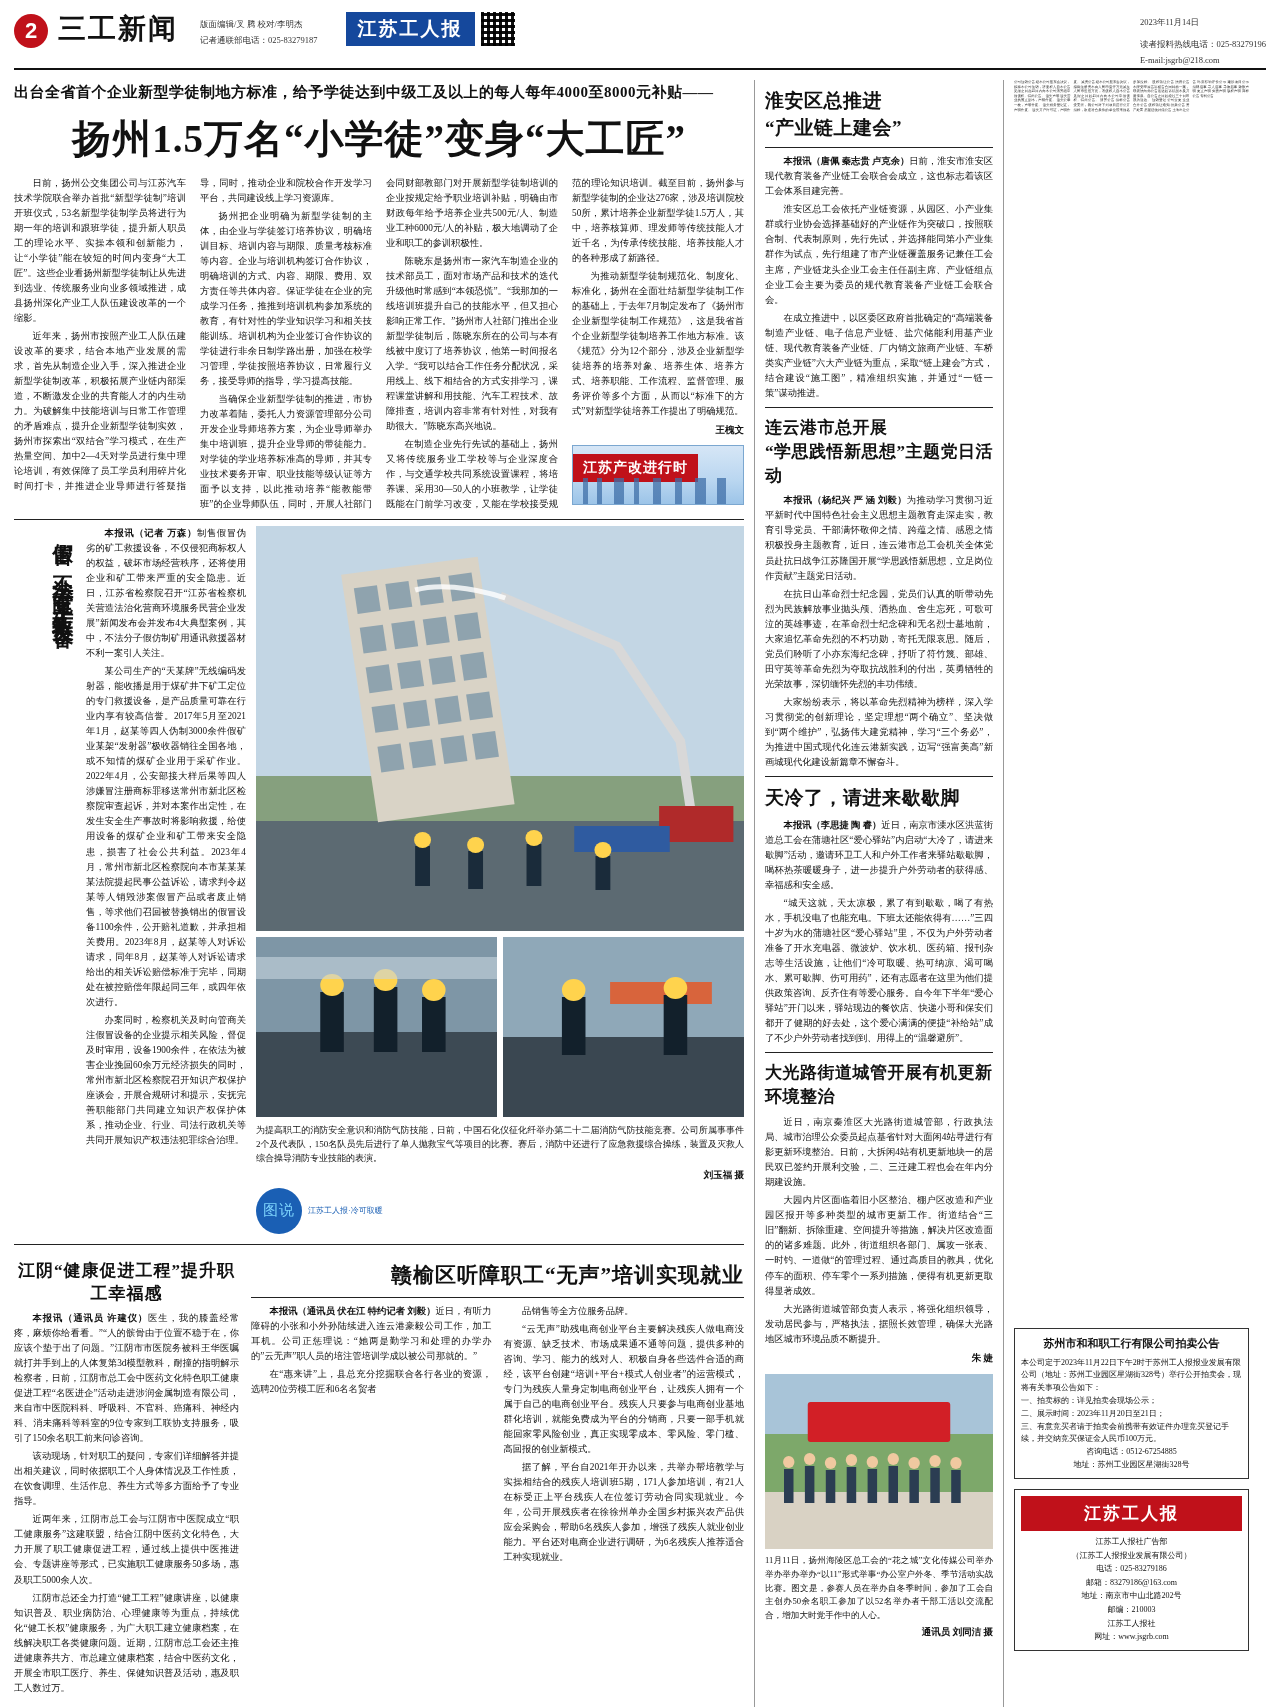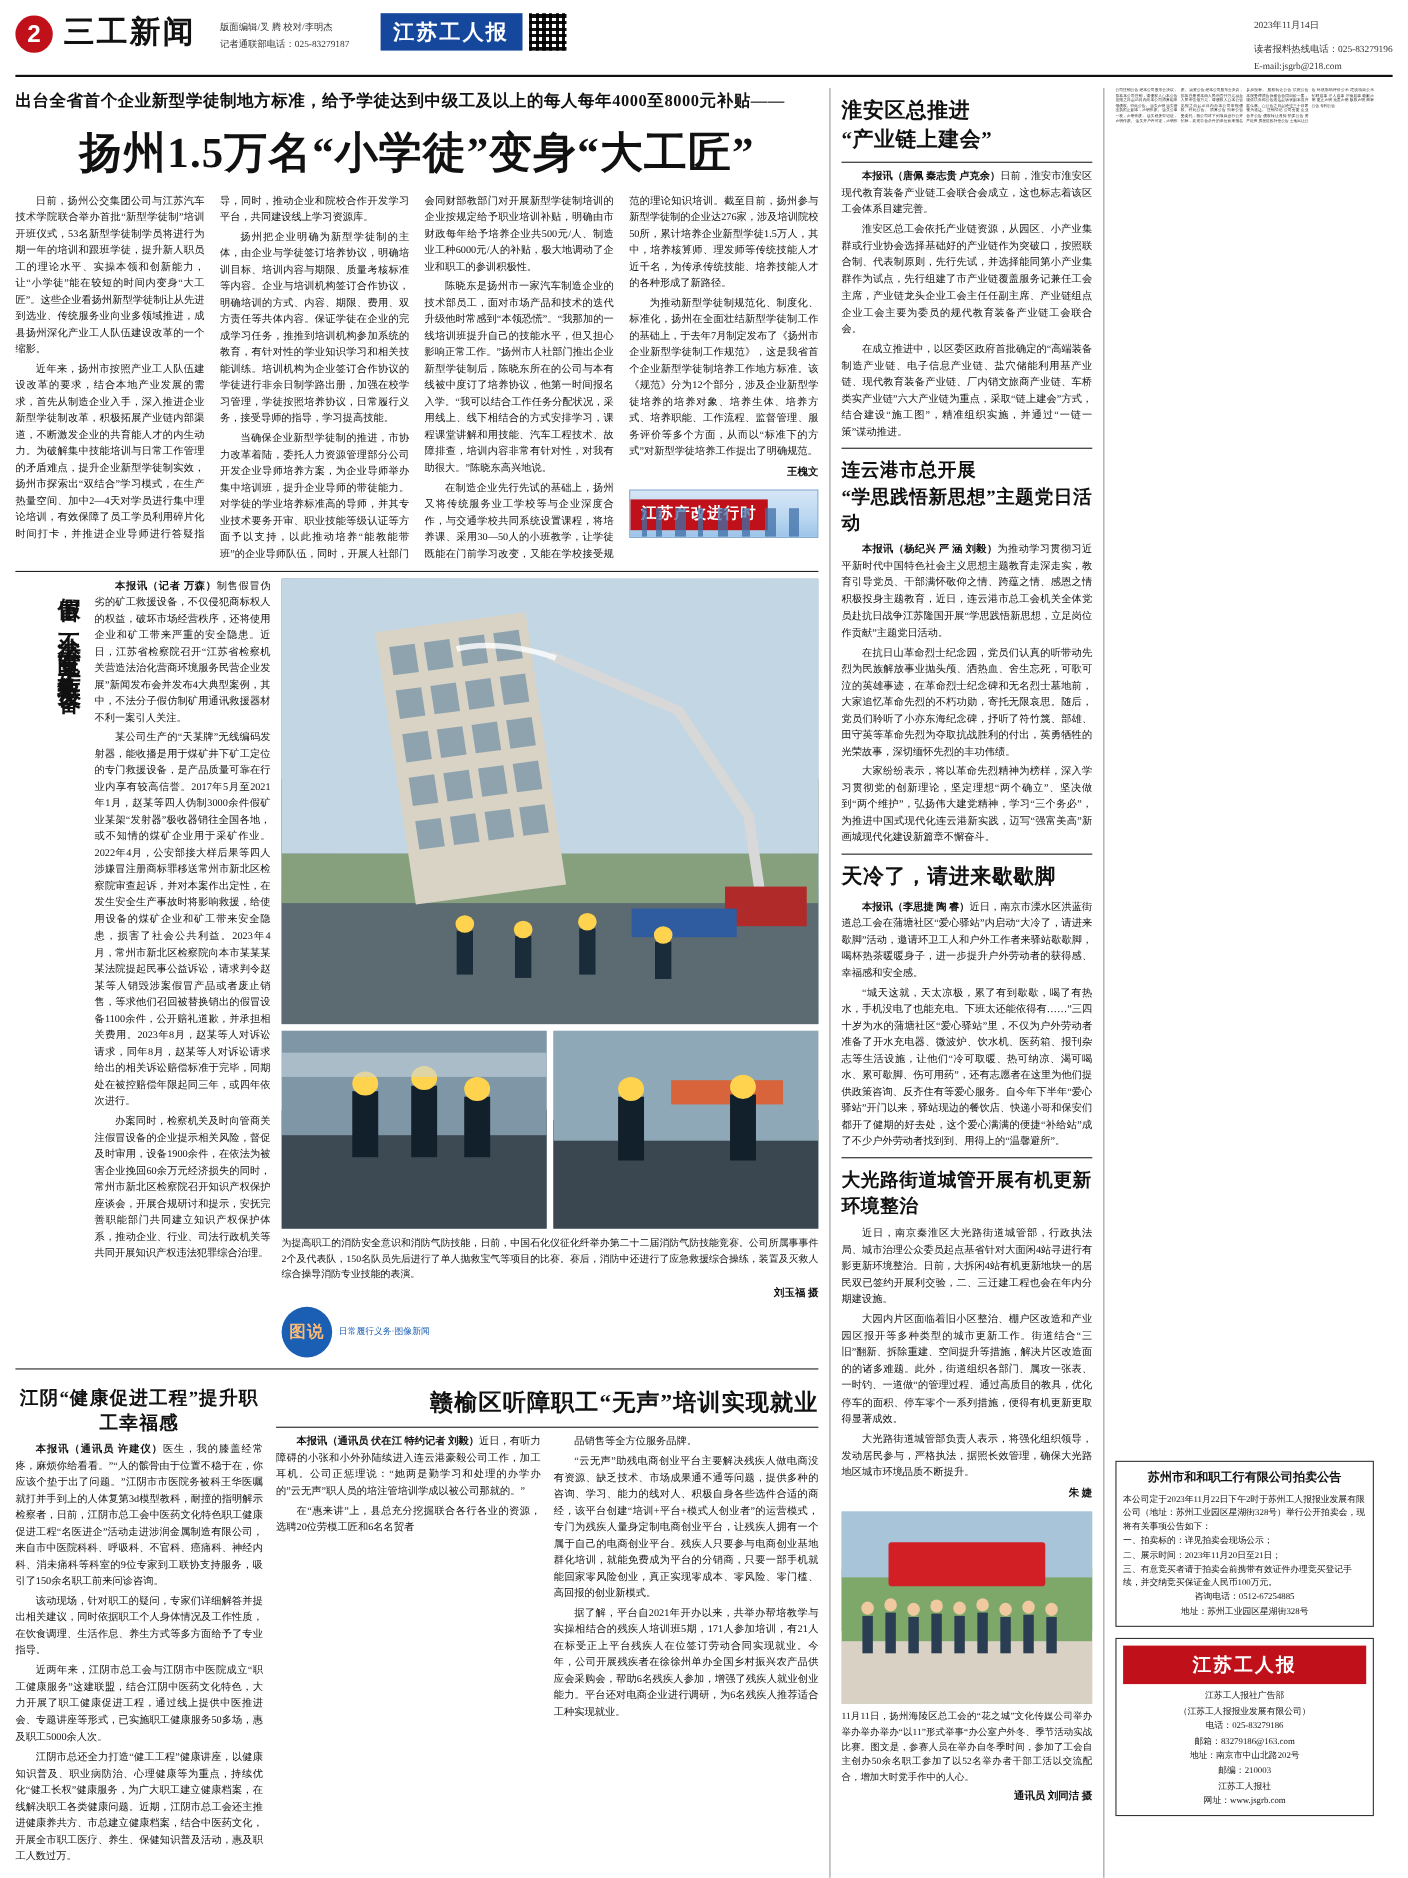--- a/index.html
+++ b/index.html
@@ -63,21 +63,21 @@
   }
   .rule-thin { height:1px; background:#222; margin:6px 0; }
 
   .cols4 { column-count:4; column-gap:14px; font-size:9.3px; line-height:1.62; text-align:justify; }
   .cols1 { font-size:9.3px; line-height:1.62; text-align:justify; }
   .cols4 p, .cols3 p, .cols2 p, .cols1 p { margin:0 0 3px 0; text-indent:2em; }
   .byline { text-align:right; font-size:9.5px; margin-top:4px; font-weight:bold;}
 
   .tag-banner {
     margin-top:6px;
-    height:44px; width:100%;
+    height:60px; width:100%;
     background:linear-gradient(180deg,#d6e6f6 0%, #b9d6f0 60%, #9cc4e8 100%);
     border:1px solid #7ba7d0; position:relative; overflow:hidden;
   }
   .tag-banner .bar { position:absolute; left:0; top:8px; background:#c0111a; color:#fff;
     font-size:14px; font-weight:bold; padding:3px 10px; letter-spacing:1px;}
   .tag-banner .skyline { position:absolute; bottom:0; left:0; right:0; height:26px;
     background:
       linear-gradient(90deg, transparent 0 6%, #3f6fa8 6% 9%, transparent 9% 14%, #3f6fa8 14% 17%, transparent 17% 24%, #3f6fa8 24% 30%, transparent 30% 36%, #3f6fa8 36% 39%, transparent 39% 47%, #3f6fa8 47% 52%, transparent 52% 60%, #3f6fa8 60% 64%, transparent 64% 72%, #3f6fa8 72% 78%, transparent 78% 85%, #3f6fa8 85% 90%, transparent 90% 100%);
     opacity:.75;}
 
@@ -98,22 +98,22 @@
       linear-gradient(180deg,#b9cfe0 0 45%, #6e7f72 45% 70%, #51606a 70% 100%);
   }
   .photo-sub { height:180px; }
   .ph-b1 { background:linear-gradient(180deg,#8aa2b3 0 40%, #41515c 40% 100%); }
   .ph-b2 { background:linear-gradient(180deg,#94acbc 0 45%, #3c4a55 45% 100%); }
   .photo-grid2 { display:grid; grid-template-columns:1fr 1fr; gap:6px; margin-top:6px; }
   .cap { font-size:9px; line-height:1.6; text-align:justify; margin-top:6px; }
   .cap-by { text-align:right; font-weight:bold; font-size:9.5px; margin-top:3px;}
 
   .logo-round { display:flex; align-items:center; gap:6px; margin-top:6px;}
-  .logo-circle { width:46px;height:46px;border-radius:50%;background:#1a5fb4;color:#fdba74;
-    display:flex;align-items:center;justify-content:center;font-size:15px;font-weight:bold;letter-spacing:1px;text-align:right;}
+  .logo-circle { width:46px;height:46px;border-radius:50%;background:#1a5fb4;color:#7dd3fc;
+    display:flex;align-items:center;justify-content:center;font-size:15px;font-weight:normal;letter-spacing:1px;text-align:right;}
   .logo-txt { font-size:8px; color:#1a5fb4; line-height:1.3;}
 
   
   h2.sub {
     font-size:19px; font-weight:bold; line-height:1.4; margin:8px 0 6px 0; letter-spacing:0.5px;
   }
   h2.sub.small { font-size:17px; }
   h3.mid { font-size:21px; font-weight:bold; text-align:right; margin:10px 0 8px 0; letter-spacing:1px;}
   h3.mid2 { font-size:17px; font-weight:bold; text-align:center; margin:8px 0 6px 0; letter-spacing:1px;}
 
@@ -277,21 +277,21 @@
                     <circle cx="161" cy="51" r="11"></circle>
                   </g>
               </svg>
             </div>
           </div>
 
           <div class="cap">为提高职工的消防安全意识和消防气防技能，日前，中国石化仪征化纤举办第二十二届消防气防技能竞赛。公司所属事事件2个及代表队，150名队员先后进行了单人抛救宝气等项目的比赛。赛后，消防中还进行了应急救援综合操练，装置及灭救人综合操导消防专业技能的表演。</div>
           <div class="cap-by">刘玉福 摄</div>
           <div class="logo-round">
             <div class="logo-circle">图说</div>
-            <div class="logo-txt">日常履行义务·图像新闻</div>
+            <div class="logo-txt">江苏工人报·冷可取暖</div>
           </div>
         </div>
       </div>
 
       <div class="rule-thin" style="margin-top:10px;"></div>
 
       <div style="display:grid; grid-template-columns: 225px 1fr; gap:12px; margin-top:6px;">
 
         <div>
           <h3 class="mid2">江阴“健康促进工程”提升职工幸福感</h3>

